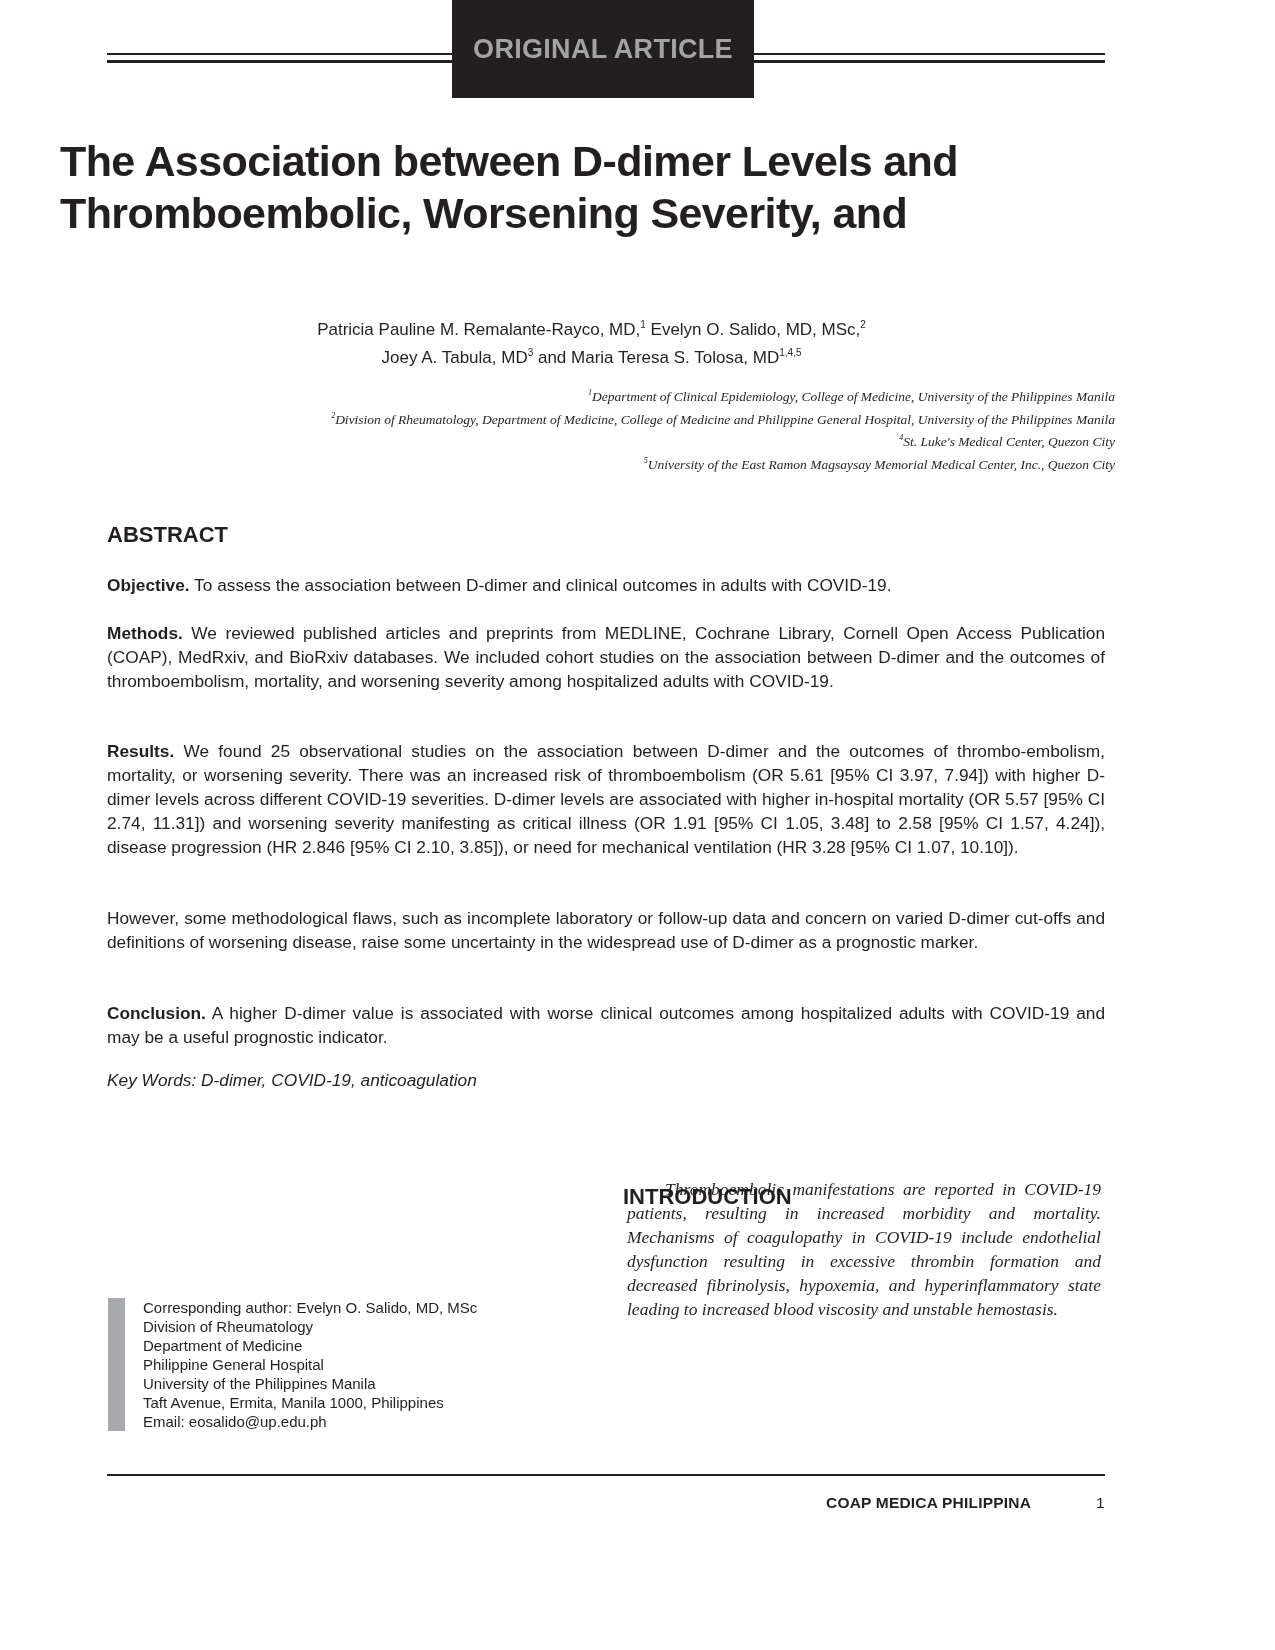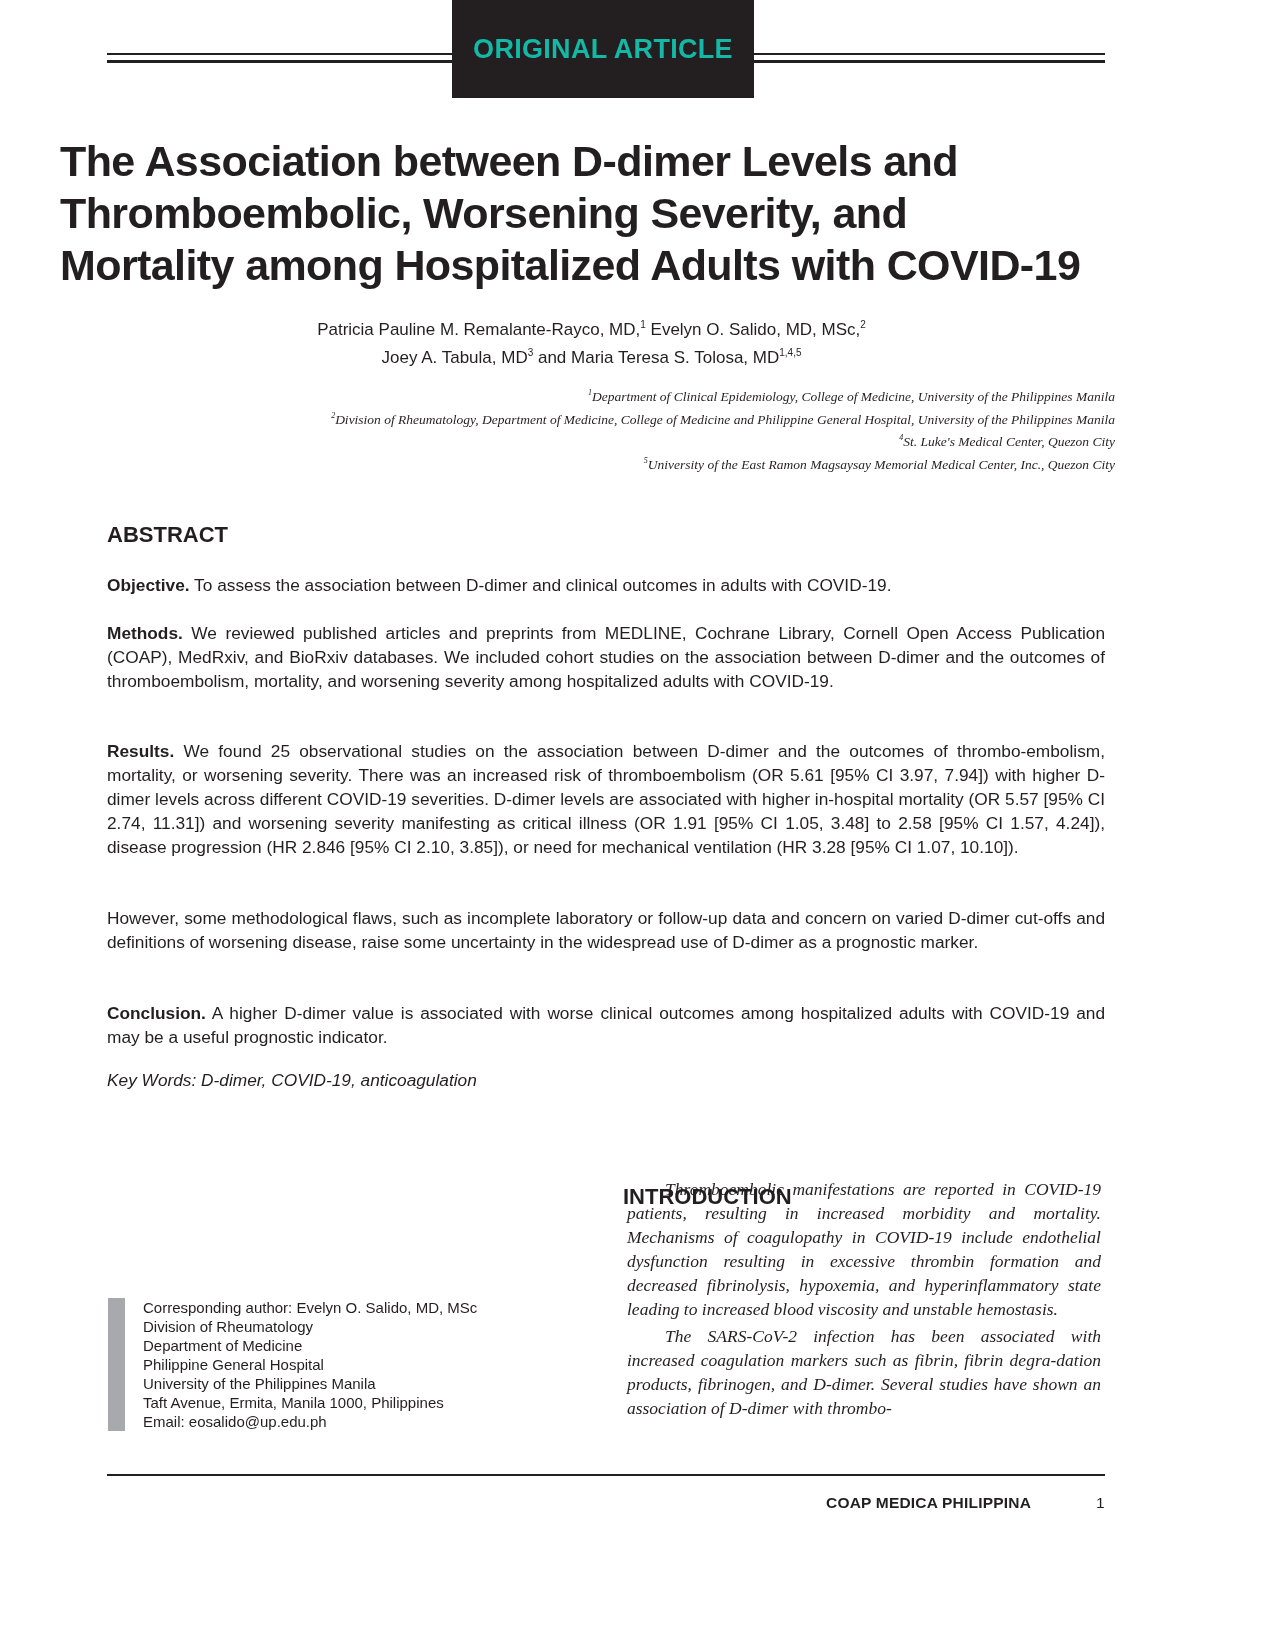--- a/index.html
+++ b/index.html
@@ -3,21 +3,21 @@
 <meta charset="utf-8">
 <style>
   html, body { margin: 0; padding: 0; background: #ffffff; }
   body { width: 1275px; height: 1650px; position: relative; overflow: hidden; color: #231f20; }
   .sans { font-family: "Liberation Sans", "DejaVu Sans", sans-serif; }
   .serif { font-family: "Liberation Serif", "DejaVu Serif", serif; }
 
   .header-rule { position: absolute; left: 107px; width: 998px; top: 53px; height: 13px; }
   .header-rule .l1 { position: absolute; left: 0; right: 0; top: 0; height: 2px; background: #231f20; }
   .header-rule .l2 { position: absolute; left: 0; right: 0; top: 7px; height: 3px; background: #231f20; }
-  .header-badge { position: absolute; left: 452px; top: 0; width: 302px; height: 98px; background: #231f20; color: #14b8a6;
+  .header-badge { position: absolute; left: 452px; top: 0; width: 302px; height: 98px; background: #231f20; color: #a3a3a3;
     display: flex; align-items: center; justify-content: center; font-size: 27px; font-weight: bold; letter-spacing: 0.3px; }
 
   .title { position: absolute; left: 60px; width: 1155px; top: 135px; text-align: left; font-size: 43px; font-weight: bold; line-height: 52px; letter-spacing: -0.6px; }
   .authors { position: absolute; left: 84px; width: 1015px; top: 313px; text-align: center; font-size: 17px; line-height: 23px; }
   .authors sup { font-size: 10px; }
   .affils { position: absolute; left: 100px; width: 1015px; top: 383px; text-align: right; font-size: 13.5px; line-height: 19px; font-style: italic; }
   .affils sup { font-size: 8px; }
 
   .abstract-h { position: absolute; left: 107px; top: 522px; font-size: 22px; font-weight: bold; }
   .abs { position: absolute; left: 107px; width: 998px; font-size: 17.3px; line-height: 24px; text-align: justify; }
@@ -40,21 +40,20 @@
 
 <div class="header-rule">
     <div class="l1"></div>
     <div class="l2"></div>
   </div>
 <div class="header-badge sans">ORIGINAL ARTICLE</div>
 
 <div class="title sans">
   <div>The Association between D-dimer Levels and</div>
   <div>Thromboembolic, Worsening Severity, and</div>
-  <div>Mortality among Hospitalized Adults with COVID-19</div>
 </div>
 
 <div class="authors sans">
   <div>
     <span>Patricia Pauline M. Remalante-Rayco, MD,</span><sup>1</sup><span> Evelyn O. Salido, MD, MSc,</span><sup>2</sup>
   </div>
   <div>
     <span>Joey A. Tabula, MD</span><sup>3</sup><span> and Maria Teresa S. Tolosa, MD</span><sup>1,4,5</sup>
   </div>
 </div>
@@ -79,21 +78,20 @@
 </div>
 <div class="abs sans" style="top:906px">However, some methodological flaws, such as incomplete laboratory or follow-up data and concern on varied D-dimer cut-offs and definitions of worsening disease, raise some uncertainty in the widespread use of D-dimer as a prognostic marker.</div>
 <div class="abs sans" style="top:1001px">
   <b>Conclusion.</b><span> A higher D-dimer value is associated with worse clinical outcomes among hospitalized adults with COVID-19 and may be a useful prognostic indicator.</span>
 </div>
 <div class="kw sans">Key Words: D-dimer, COVID-19, anticoagulation</div>
 
 <div class="intro-h sans">INTRODUCTION</div>
 <div class="intro serif">
   <p>Thromboembolic manifestations are reported in COVID-19 patients, resulting in increased morbidity and mortality. Mechanisms of coagulopathy in COVID-19 include endothelial dysfunction resulting in excessive thrombin formation and decreased fibrinolysis, hypoxemia, and hyperinflammatory state leading to increased blood viscosity and unstable hemostasis.</p>
-  <p>The SARS-CoV-2 infection has been associated with increased coagulation markers such as fibrin, fibrin degra-dation products, fibrinogen, and D-dimer. Several studies have shown an association of D-dimer with thrombo-</p>
 </div>
 
 <div class="corr-bar"></div>
 <div class="corr sans">
   <div>Corresponding author: Evelyn O. Salido, MD, MSc</div>
   <div>Division of Rheumatology</div>
   <div>Department of Medicine</div>
   <div>Philippine General Hospital</div>
   <div>University of the Philippines Manila</div>
   <div>Taft Avenue, Ermita, Manila 1000, Philippines</div>

